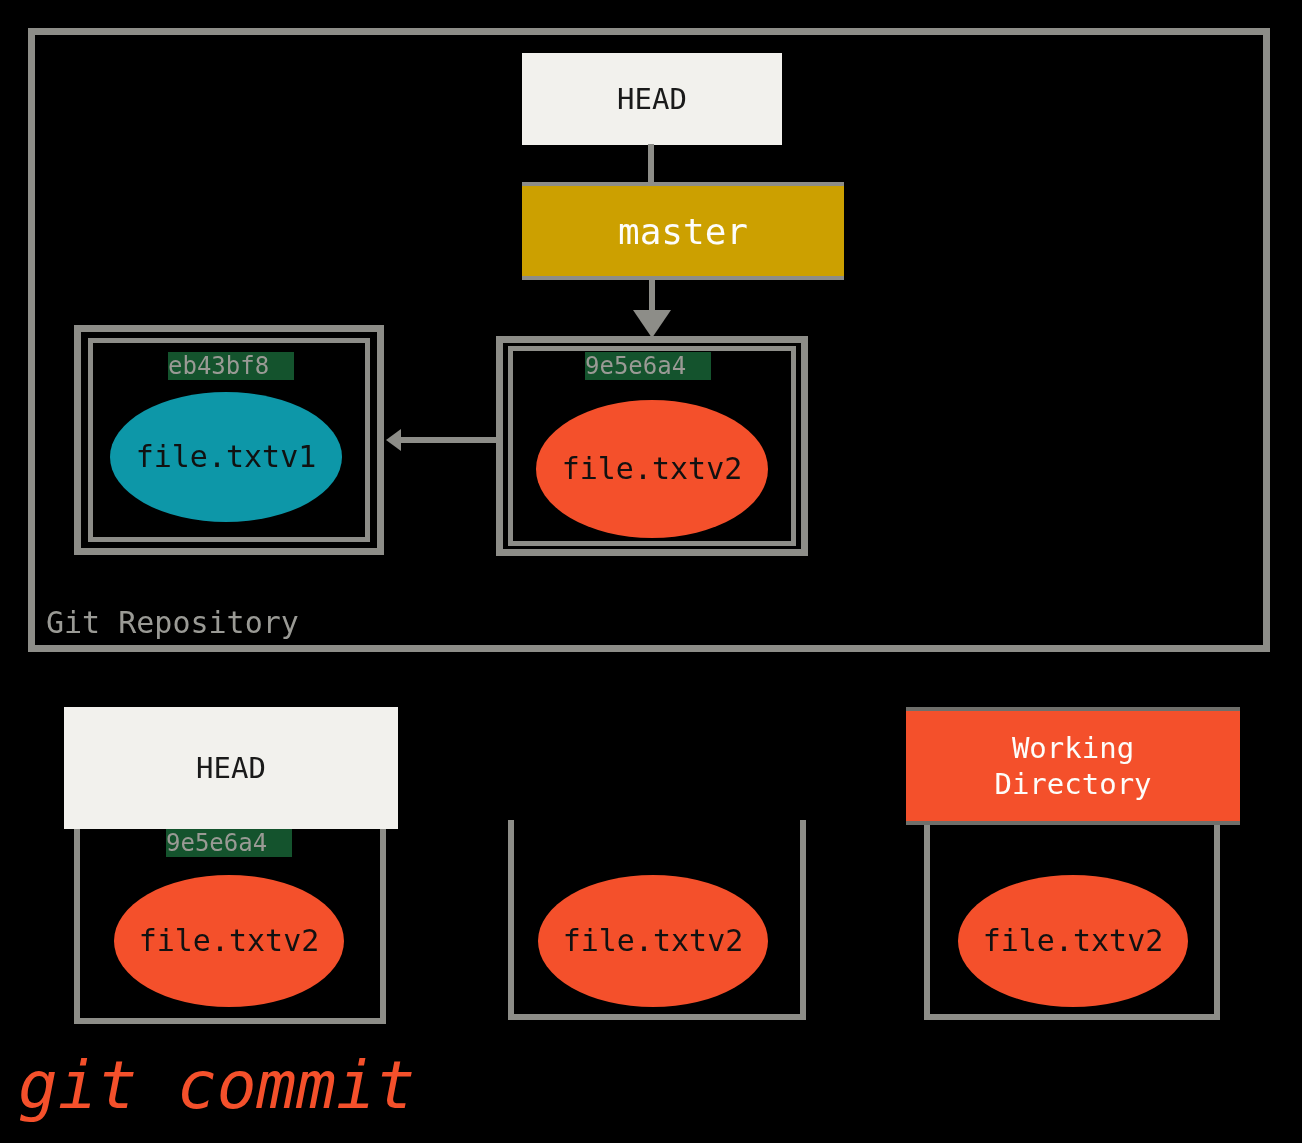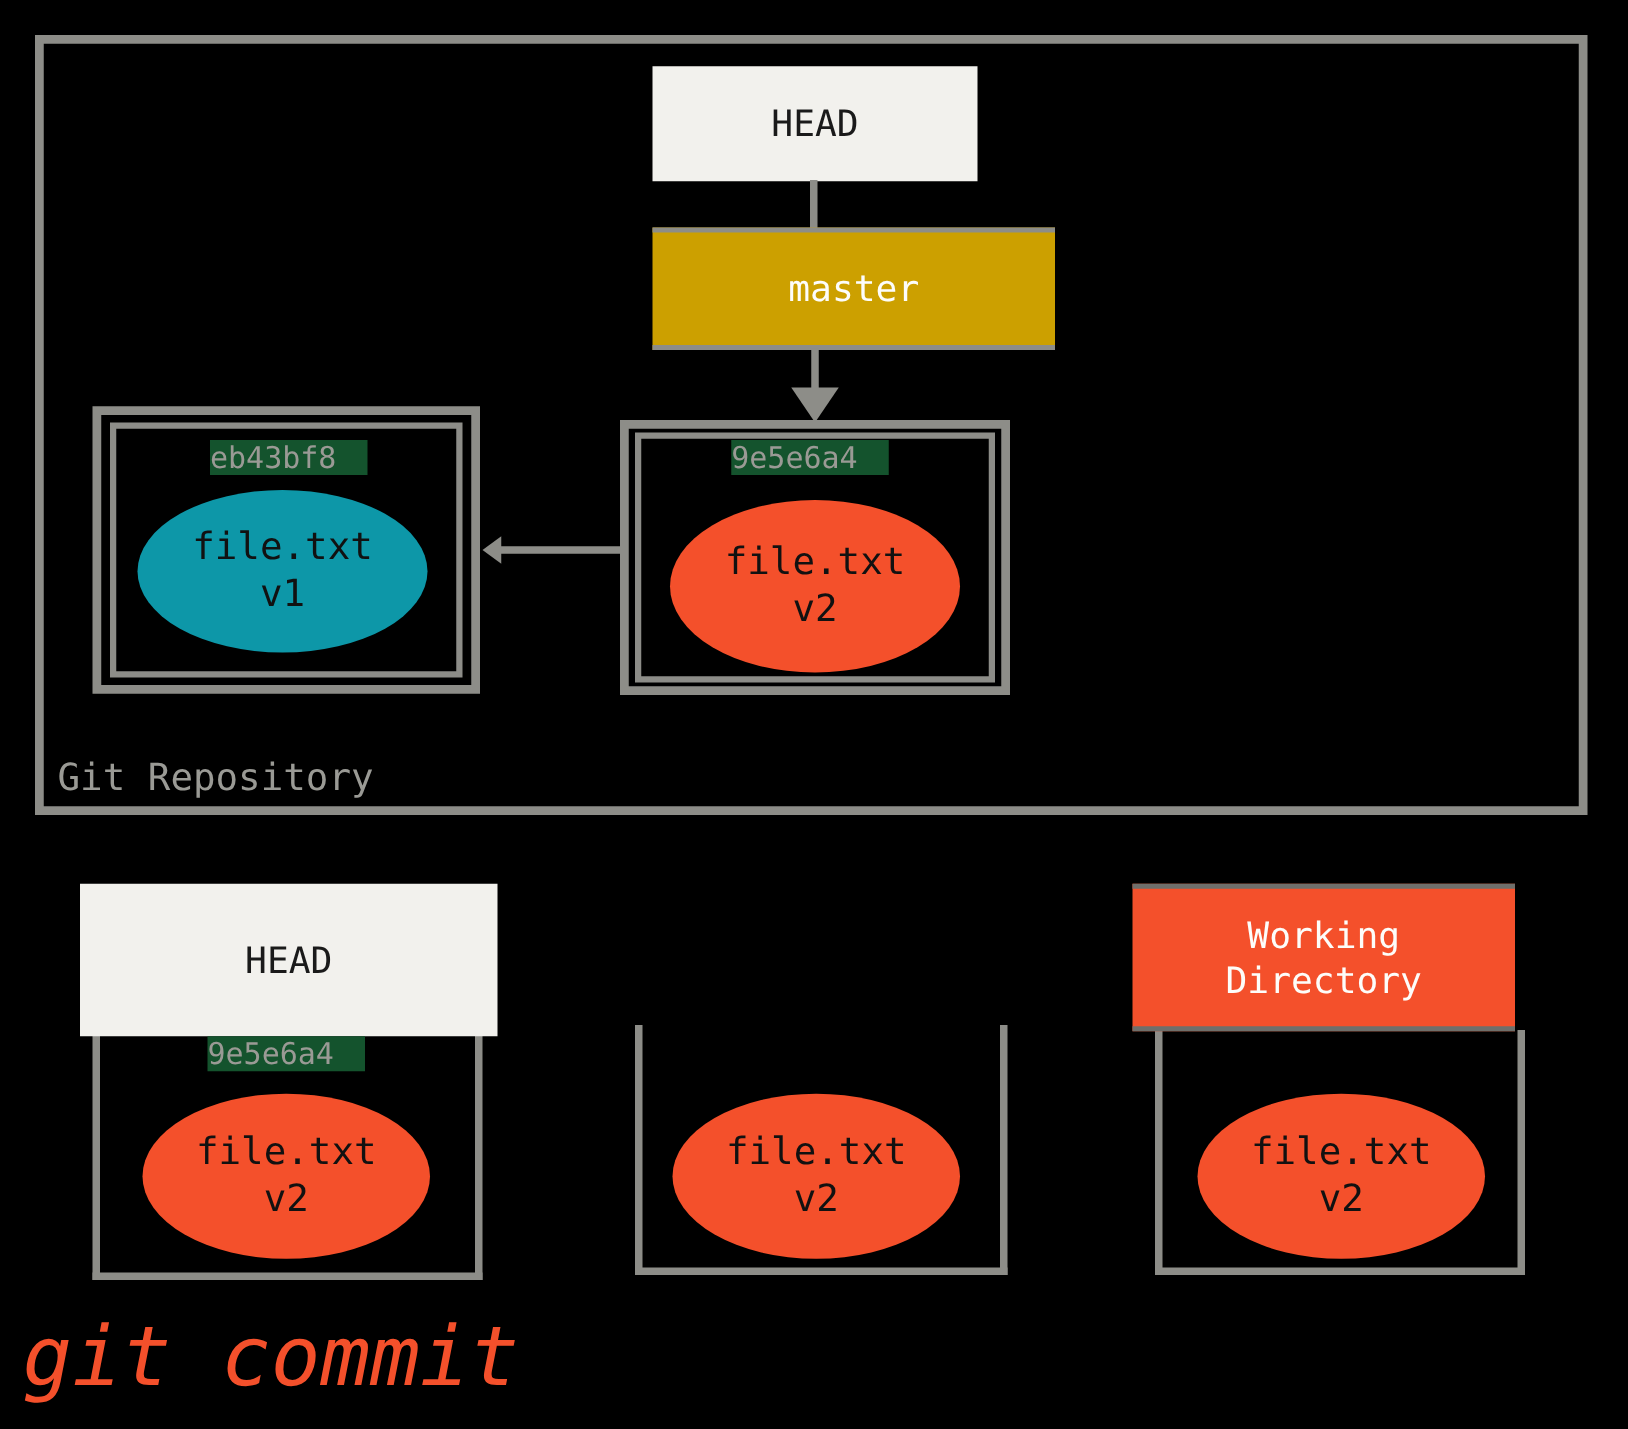--- a/index.html
+++ b/index.html
@@ -59,21 +59,21 @@
     border: none;
   }
 
   .master-ref {
     left: 522px;
     top: 182px;
     width: 322px;
     height: 98px;
     background: #ccA000;
     color: #fdfdfa;
-    font-size: 29px;
+    font-size: 36px;
     border-top: 4px solid #8d8d88;
     border-bottom: 4px solid #8d8d88;
     border-left: none;
     border-right: none;
   }
 
   
   .conn {
     position: absolute;
     background: #8d8d88;
@@ -142,21 +142,21 @@
     white-space: nowrap;
     text-align: left;
   }
   .hash-a { left: 168px; top: 352px; width: 126px; }
   .hash-b { left: 585px; top: 352px; width: 126px; }
 
   
   .blob {
     position: absolute;
     display: flex;
-    flex-direction: column;
+    flex-direction: row;
     align-items: center;
     justify-content: center;
     border-radius: 50%;
     color: #111111;
     font-size: 30px;
     line-height: 38px;
   }
   .blob-teal   { background: #0d97a8; }
   .blob-orange { background: #f4502b; }
 
@@ -179,21 +179,21 @@
     background: #f2f1ed; color: #1a1a1a;
     border: none;
   }
   .col-header-index {
     left: 485px; top: 707px; width: 334px; height: 112px;
     background: #0d97a8; color: #fdfdfa;
     border-top: 4px solid #6f6f6b;
     border-bottom: 4px solid #6f6f6b;
   }
   .col-header-wd {
-    left: 906px; top: 707px; width: 306px; height: 118px;
+    left: 906px; top: 707px; width: 334px; height: 118px;
     background: #f4502b; color: #fdfdfa;
     border-top: 4px solid #6f6f6b;
     border-bottom: 4px solid #6f6f6b;
   }
 
   .col-body {
     position: absolute;
     box-sizing: border-box;
     border: 6px solid #8d8d88;
     border-top: none;

